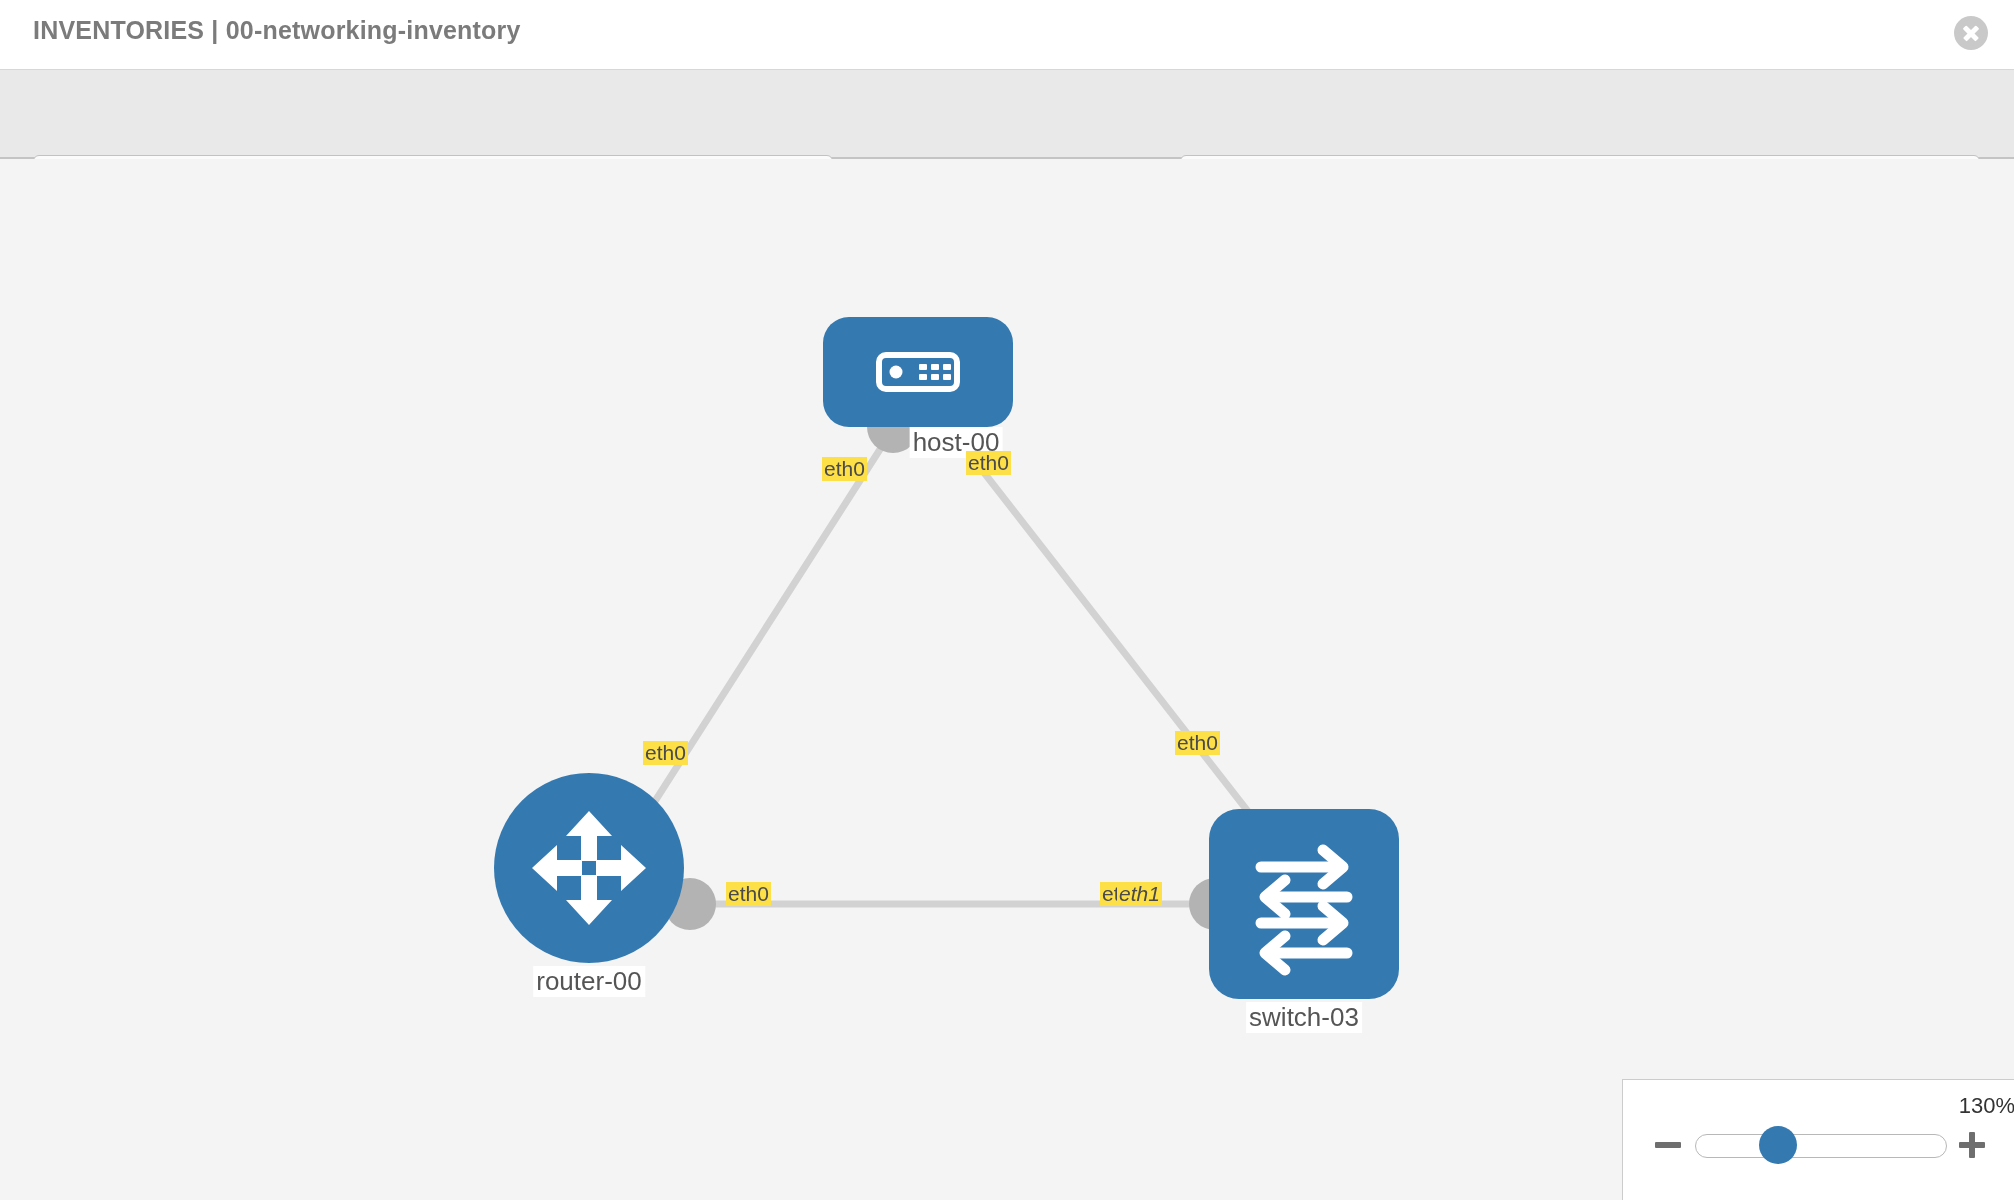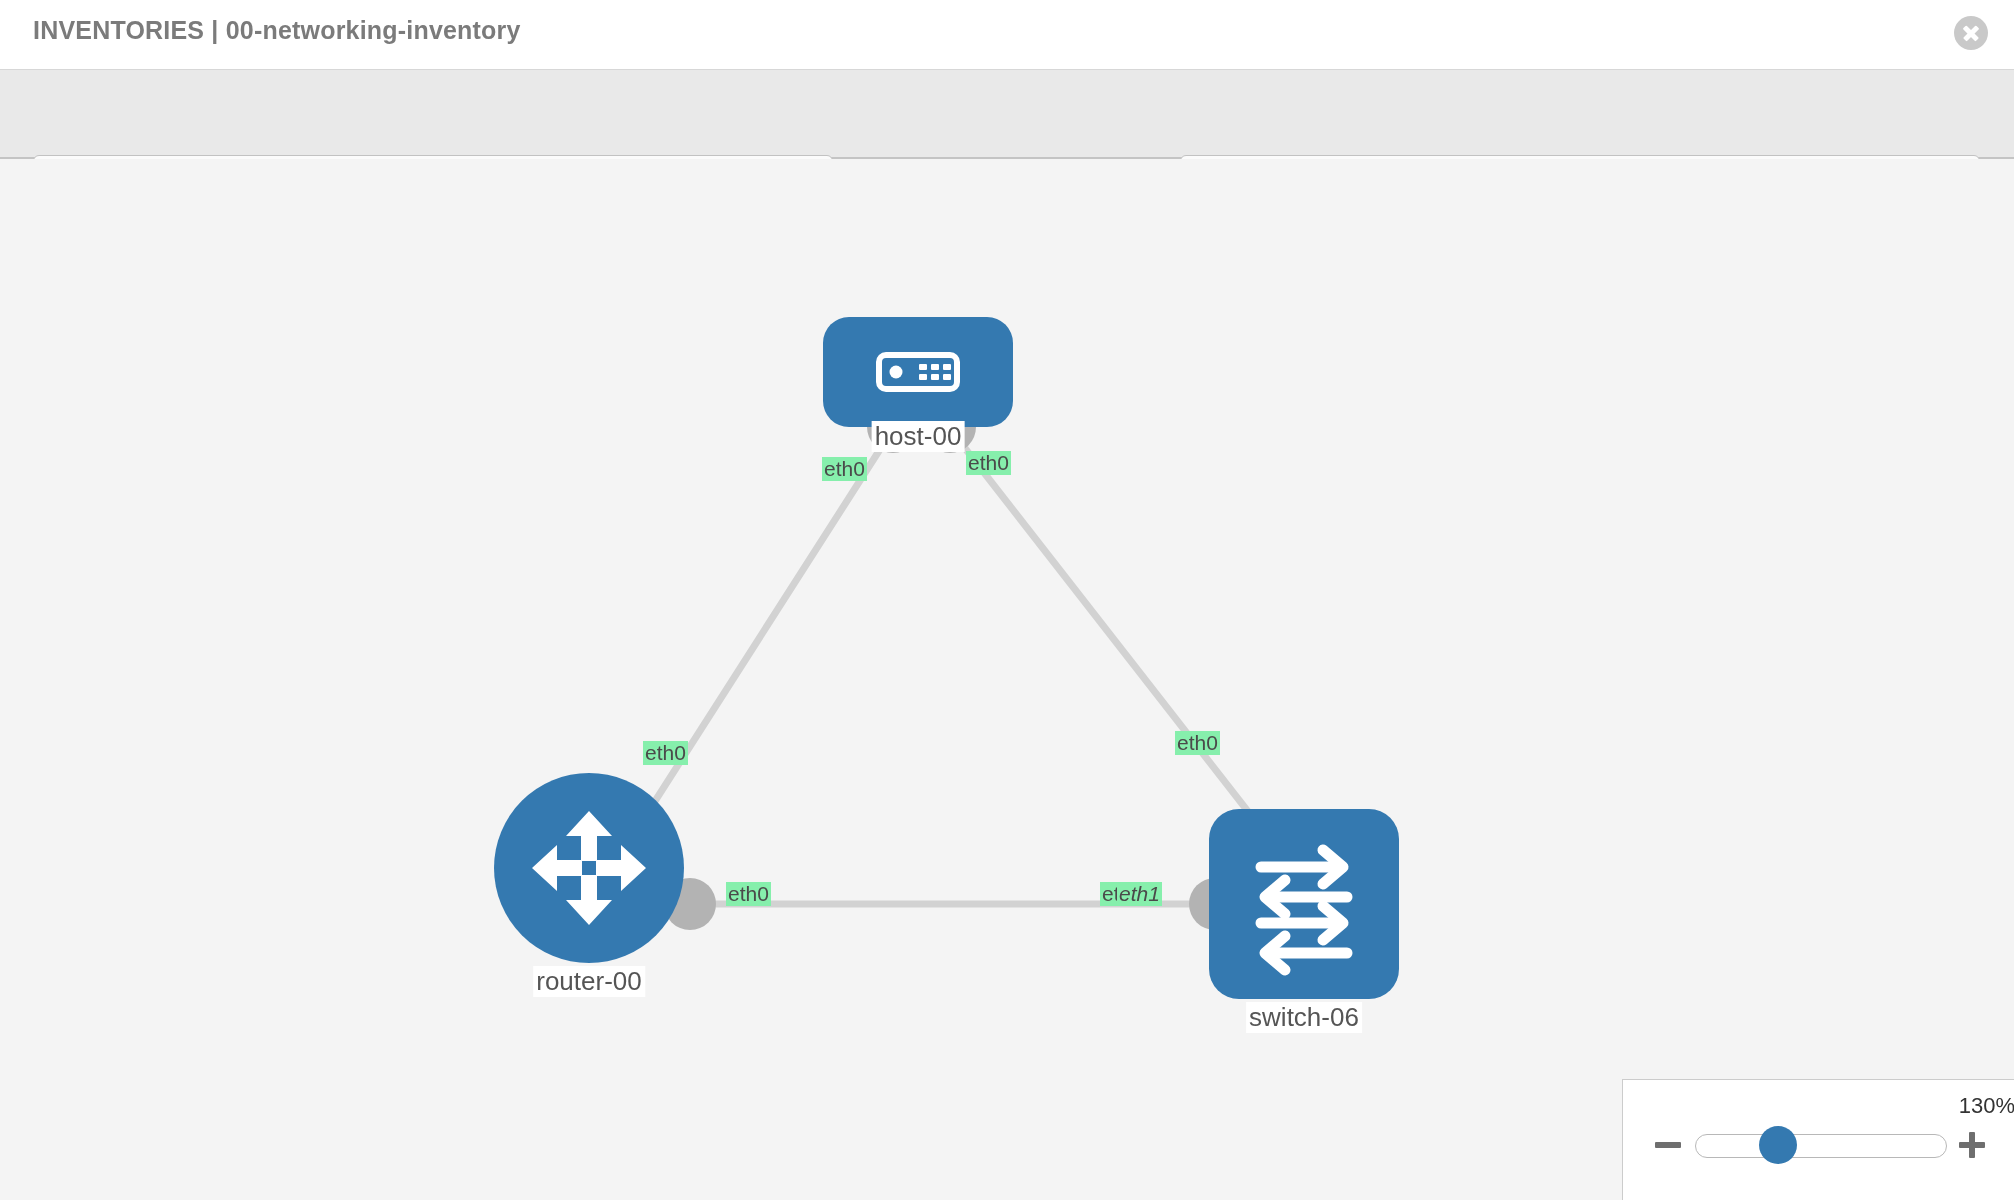--- a/index.html
+++ b/index.html
@@ -146,21 +146,21 @@
     font-size: 26px;
     color: #555555;
     background: #ffffff;
     padding: 0 3px;
     white-space: nowrap;
   }
 
   
   #node-host { left: 823px; top: 158px; width: 190px; height: 110px; }
   #node-host .node-shape { width: 190px; height: 110px; border-radius: 26px; }
-  #node-host .node-label { top: 104px; }
+  #node-host .node-label { top: 110px; margin-left: 38px; }
 
   
   #node-router { left: 494px; top: 614px; width: 190px; height: 190px; }
   #node-router .node-shape { width: 190px; height: 190px; border-radius: 50%; }
   #node-router .node-label { top: 193px; }
 
   
   #node-switch { left: 1209px; top: 650px; width: 190px; height: 190px; }
   #node-switch .node-shape { width: 190px; height: 190px; border-radius: 30px; }
   #node-switch .node-label { top: 193px; }
@@ -169,21 +169,21 @@
     position: absolute;
     left: 0; top: 0;
     width: 100%; height: 100%;
   }
 
   
   .iface-label {
     position: absolute;
     font-size: 21px;
     color: #4a4a4a;
-    background: #86efac;
+    background: #fde047;
     padding: 0 2px;
     white-space: nowrap;
     line-height: 1.15;
   }
 
   
   .zoom-panel {
     position: absolute;
     left: 1622px; top: 1079px;
     width: 392px; height: 121px;
@@ -340,21 +340,21 @@
           <line x1="138" y1="88" x2="58" y2="88"></line>
           <polyline points="76,71 56,88 76,105"></polyline>
 
           <line x1="52" y1="114" x2="132" y2="114"></line>
           <polyline points="114,97 134,114 114,131"></polyline>
 
           <line x1="138" y1="144" x2="58" y2="144"></line>
           <polyline points="76,127 56,144 76,161"></polyline>
         </g>
       </svg>
-      <div class="node-label">switch-06</div>
+      <div class="node-label">switch-03</div>
     </div>
 
     <div class="iface-label" style="left:822px; top:298px;">eth0</div>
     <div class="iface-label" style="left:966px; top:292px;">eth0</div>
 
     <div class="iface-label" style="left:643px; top:582px;">eth0</div>
     <div class="iface-label" style="left:1175px; top:572px;">eth0</div>
 
     <div class="iface-label" style="left:726px; top:723px;">eth0</div>
     <div class="iface-label" style="left:1100px; top:723px;">eth0</div>

